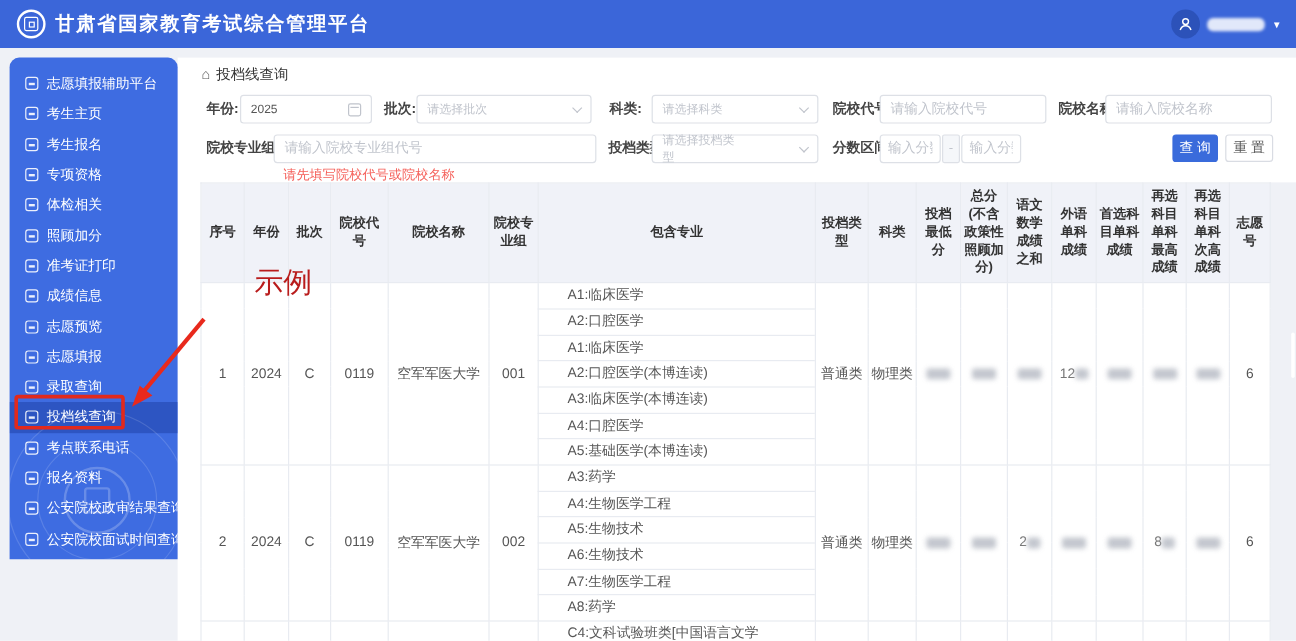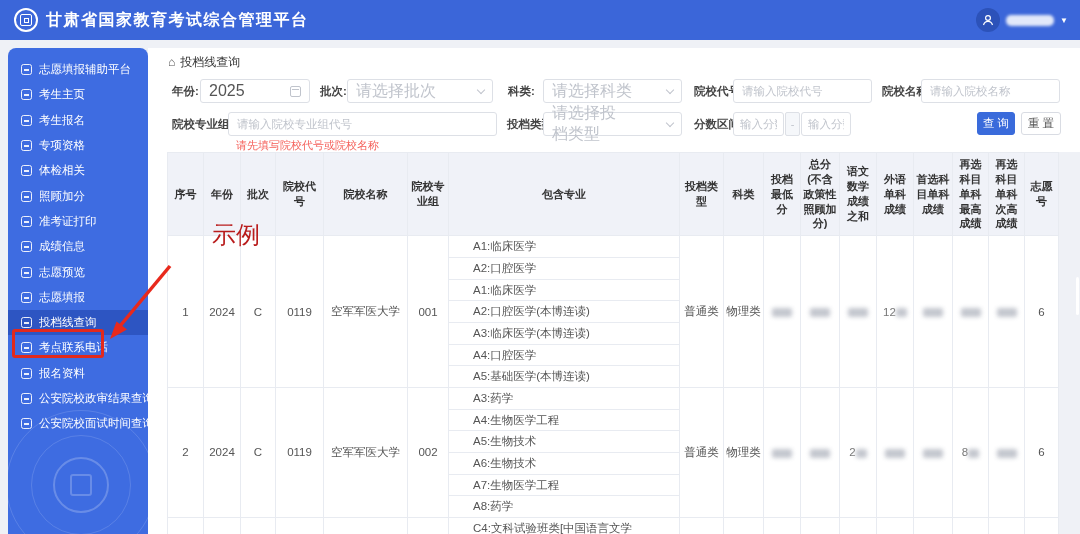--- a/index.html
+++ b/index.html
@@ -37,21 +37,21 @@
     display:flex; align-items:center; justify-content:center;
   }
   .user-name-blur{
     width:48px; height:11px; border-radius:5px;
     background:rgba(255,255,255,.85); filter:blur(1.5px);
   }
   .user-caret{ color:#fff; font-size:8px; }
 
   
   .sidebar{
-    position:absolute; left:8px; top:48px; width:140px; height:486px;
+    position:absolute; left:8px; top:48px; width:140px; height:418px;
     background:#3e6ce1; border-radius:8px 8px 0 0; z-index:4; overflow:hidden;
   }
   .sb-list{ padding-top:9px; }
   .sb-item{
     height:25.3px; display:flex; align-items:center; gap:7px;
     padding-left:13px; color:#fff; font-size:11.5px; cursor:pointer;
     white-space:nowrap;
   }
   .sb-item.active{ background:#2d55c2; }
   .sb-ico{
@@ -92,21 +92,21 @@
   .f-label{ position:absolute; height:24px; line-height:24px; font-size:11.5px; font-weight:700; color:#444; z-index:3; }
   .tf{
     position:absolute; height:24px; border:1px solid #dde0e6; border-radius:3px;
     background:#fff; font-size:11.5px; color:#555; padding:0 8px; z-index:3;
     font-family:"Liberation Sans","DejaVu Sans",sans-serif;
   }
   .tf::placeholder{ color:#c0c4cc; }
   .field{
     position:absolute; height:24px; border:1px solid #dde0e6; border-radius:3px;
     background:#fff; display:flex; align-items:center; padding:0 8px;
-    font-size:16px; color:#555; z-index:3;
+    font-size:10px; color:#555; z-index:3;
   }
   .field .val{ flex:1; }
   .field.select .val{ color:#c0c4cc; }
   .chev{
     width:6px; height:6px; border-right:1.4px solid #c0c4cc; border-bottom:1.4px solid #c0c4cc;
     transform:rotate(45deg); margin-top:-3px;
   }
   .cal-ico{ width:11px; height:11px; border:1.2px solid #c0c4cc; border-radius:2px; position:relative; }
   .cal-ico::after{ content:""; position:absolute; left:1px; top:2px; right:1px; height:1.3px; background:#c0c4cc; }
   .range-sep{
@@ -211,20 +211,24 @@
         <span class="sb-ico"></span>
         <span>成绩信息</span>
       </div>
       <div class="sb-item">
         <span class="sb-ico"></span>
         <span>志愿预览</span>
       </div>
       <div class="sb-item">
         <span class="sb-ico"></span>
         <span>志愿填报</span>
+      </div>
+      <div class="sb-item">
+        <span class="sb-ico"></span>
+        <span>录取查询</span>
       </div>
       <div class="sb-item active">
         <span class="sb-ico"></span>
         <span>投档线查询</span>
       </div>
       <div class="sb-item">
         <span class="sb-ico"></span>
         <span>考点联系电话</span>
       </div>
       <div class="sb-item">

